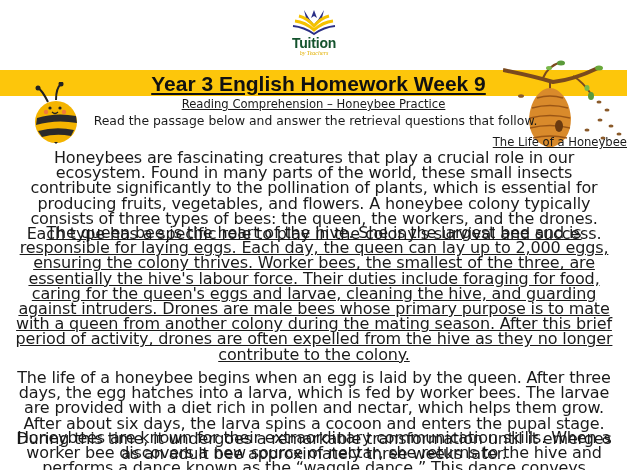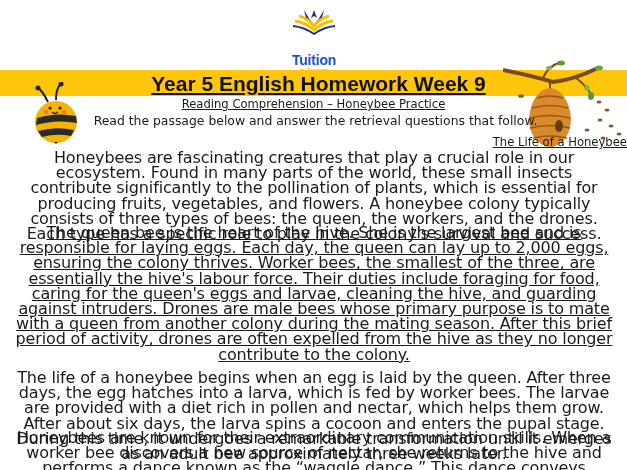--- a/index.html
+++ b/index.html
@@ -1,19 +1,19 @@
 <!DOCTYPE html>
 <html><head>
 <meta charset="utf-8">
 <style>
   html, body { margin: 0; padding: 0; background: #ffffff; }
   body { width: 627px; height: 470px; overflow: hidden; position: relative; font-family: "DejaVu Sans", sans-serif; color: #1a1a1a; }
   .logo { position: absolute; left: 281px; top: 6px; width: 66px; height: 56px; text-align: center; }
   .logo svg { display: block; margin: 0 auto; }
-  .logo-word { font-family: "Liberation Sans", sans-serif; font-weight: bold; font-size: 14px; color: #1d4ed8; line-height: 14px; margin-top: 17px; letter-spacing: -0.2px; }
+  .logo-word { font-family: "Liberation Sans", sans-serif; font-weight: bold; font-size: 14px; color: #14532d; line-height: 14px; margin-top: 0px; letter-spacing: -0.2px; }
   .logo-sub { font-family: "Liberation Serif", serif; font-style: italic; font-size: 6px; color: #e2b000; line-height: 7px; }
   .band { position: absolute; left: 0; top: 70px; width: 627px; height: 26px; background: #fdc60b; }
   .title { position: absolute; left: 0; top: 70px; width: 627px; text-align: center; font-family: "Liberation Sans", sans-serif; font-weight: bold; font-size: 21px; line-height: 27px; color: #111; }
   .title span { text-decoration: underline; text-decoration-thickness: 2px; text-underline-offset: 2px; padding-left: 10px; }
   .subtitle { position: absolute; left: 0; top: 97px; width: 627px; text-align: center; font-size: 11.6px; line-height: 15px; }
   .subtitle span { text-decoration: underline; }
   .instr { position: absolute; left: 0; top: 113px; width: 627px; text-align: center; font-size: 12.4px; line-height: 16px; padding-left: 4px; box-sizing: border-box; }
   .ptitle { position: absolute; left: 0; top: 135px; width: 627px; text-align: right; font-size: 11.6px; line-height: 15px; }
   .ptitle span { text-decoration: underline; }
   .para { position: absolute; left: 14px; width: 600px; text-align: center; font-size: 16px; line-height: 15.2px; letter-spacing: -0.15px; }
@@ -34,21 +34,21 @@
     <path d="M33 4 L27 14 L23 18 L31 12 Z" fill="#2b2f86"></path>
     <path d="M8 10 Q16 12 23 20 Q30 12 38 10" fill="none" stroke="#f5c200" stroke-width="3"></path>
     <path d="M4 15 Q14 16 23 24 Q32 16 42 15" fill="none" stroke="#f5c200" stroke-width="3"></path>
     <path d="M2 20 Q13 21 23 28 Q33 21 44 20" fill="none" stroke="#2b2f86" stroke-width="2"></path>
   </svg>
   <div class="logo-word">Tuition</div>
   <div class="logo-sub">by Teachers</div>
 </div>
 
 <div class="band"></div>
-<div class="title"><span>Year 5 English Homework Week 9</span></div>
+<div class="title"><span>Year 3 English Homework Week 9</span></div>
 
 <div class="bee">
   <svg width="50" height="62" viewBox="0 0 50 62">
     <path d="M14 20 Q8 8 4 6" fill="none" stroke="#222" stroke-width="2"></path>
     <circle cx="4" cy="6" r="2.5" fill="#222"></circle>
     <path d="M22 18 Q22 6 27 2" fill="none" stroke="#222" stroke-width="2"></path>
     <circle cx="27" cy="2" r="2.5" fill="#222"></circle>
     <ellipse cx="22" cy="40" rx="21" ry="21" fill="#f4b400"></ellipse>
     <path d="M3 36 Q22 30 42 34 L43 41 Q22 37 2 43 Z" fill="#2a2a2a"></path>
     <path d="M4 49 Q22 44 40 48 L37 54 Q22 51 8 55 Z" fill="#2a2a2a"></path>

